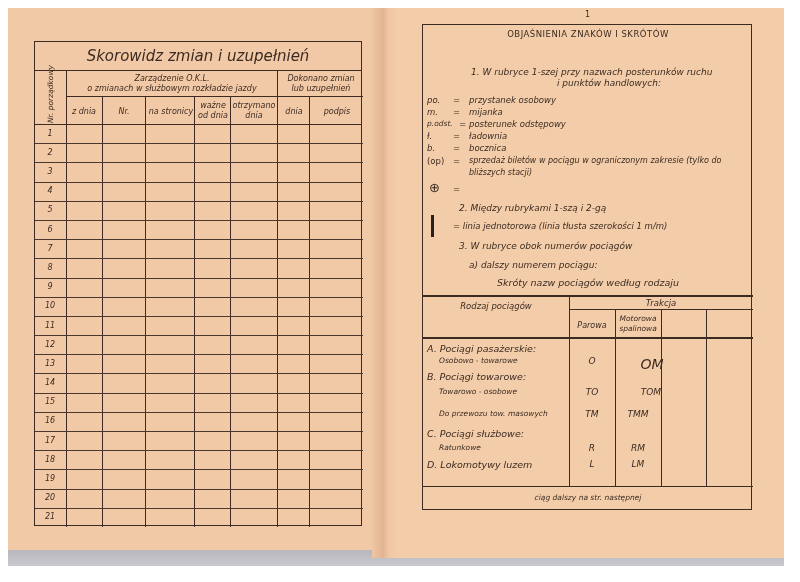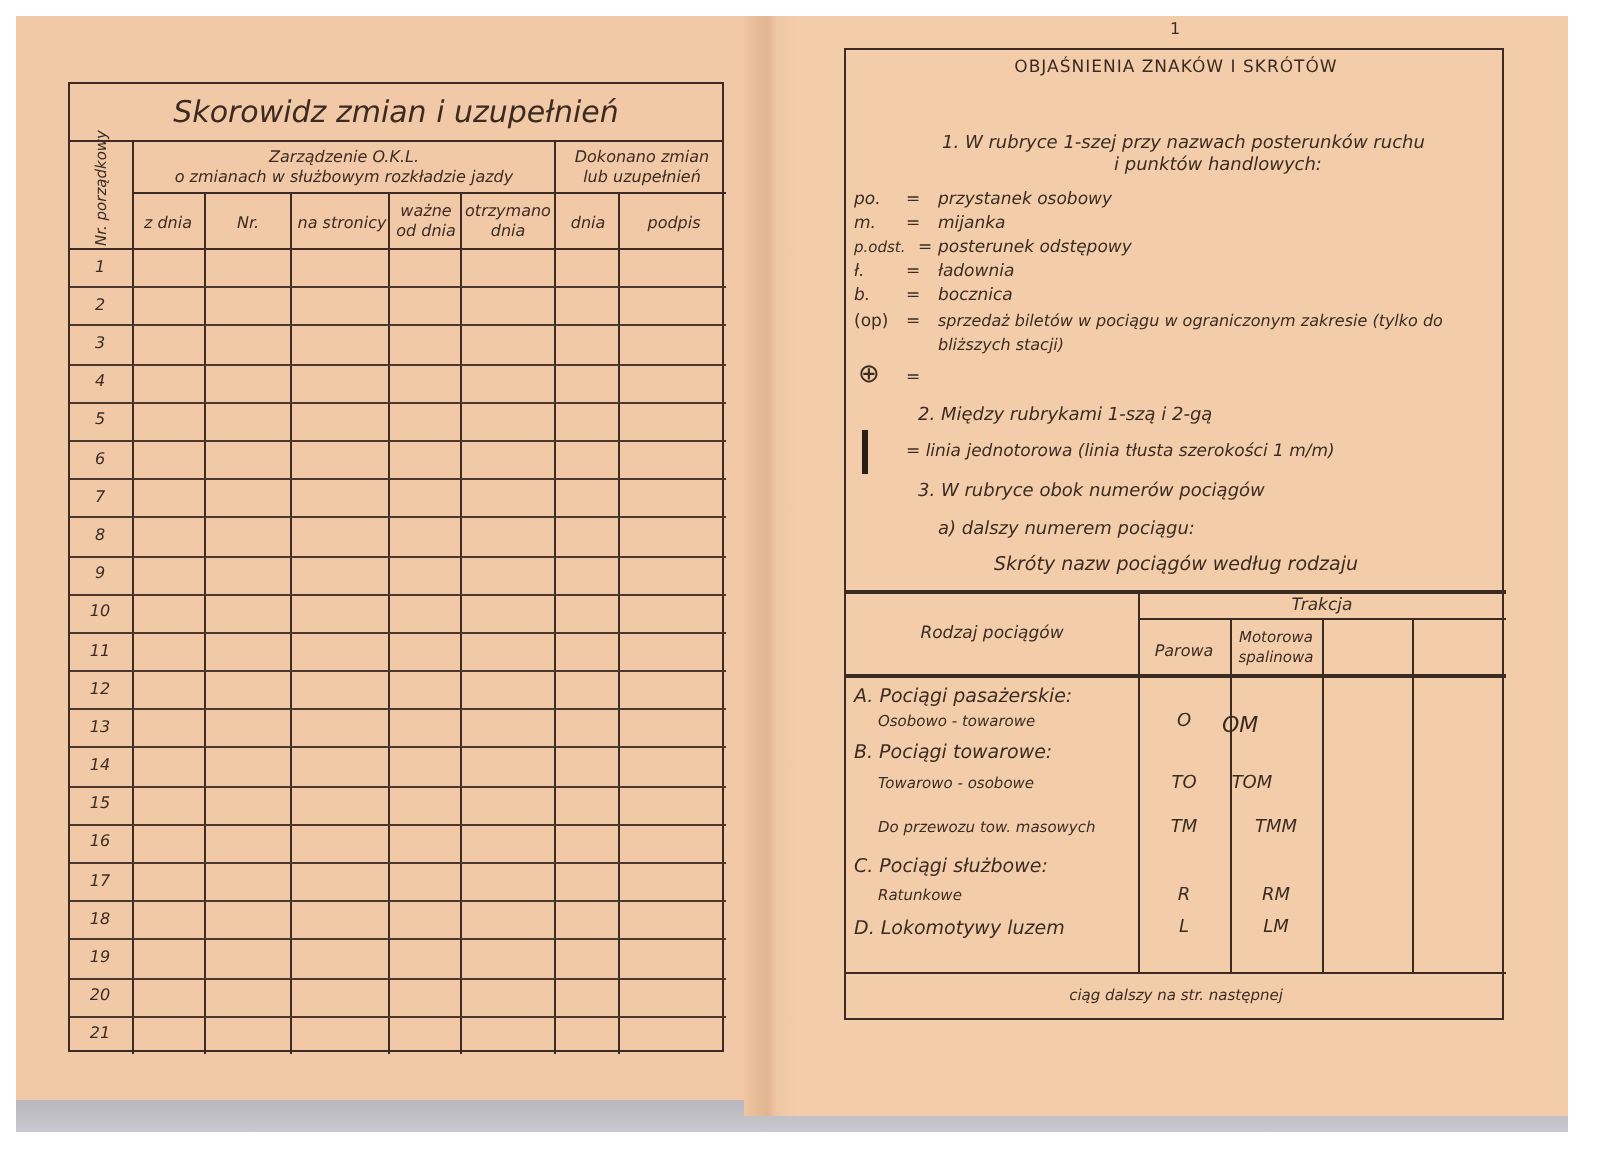--- a/index.html
+++ b/index.html
@@ -177,42 +177,42 @@
   <div class="abbr" style="left:30px;top:159px;">=</div>
 
   <div class="rtxt" style="left:36px;top:178px;">2. Między rubrykami 1-szą i 2-gą</div>
   <div style="position:absolute;left:8px;top:190px;width:2.5px;height:22px;background:#2a1f18;"></div>
   <div class="rtxt" style="left:30px;top:196px;font-size:8.5px;">= linia jednotorowa (linia tłusta szerokości 1 m/m)</div>
   <div class="rtxt" style="left:36px;top:216px;">3. W rubryce obok numerów pociągów</div>
   <div class="rtxt" style="left:46px;top:235px;">a) dalszy numerem pociągu:</div>
   <div class="rtxt" style="left:0;width:330px;text-align:center;top:252px;font-size:9.5px;">Skróty nazw pociągów według rodzaju</div>
 
   <div class="hline" style="left:0;top:270px;width:330px;height:1.5px;background:#3b2b22;"></div>
-  <div class="rtxt" style="left:0;width:146px;text-align:center;top:287px;font-size:8.5px;">Rodzaj pociągów</div>
+  <div class="rtxt" style="left:0;width:146px;text-align:center;top:276px;font-size:8.5px;">Rodzaj pociągów</div>
   <div class="rtxt" style="left:146px;width:184px;text-align:center;top:273px;font-size:8.5px;">Trakcja</div>
   <div class="hline" style="left:146px;top:284px;width:184px;background:#3b2b22;"></div>
   <div class="rtxt" style="left:146px;width:46px;text-align:center;top:296px;font-size:8px;">Parowa</div>
   <div class="rtxt" style="left:192px;width:46px;text-align:center;top:289px;font-size:7.5px;">Motorowa</div>
   <div class="rtxt" style="left:192px;width:46px;text-align:center;top:299px;font-size:7.5px;">spalinowa</div>
   <div class="hline" style="left:0;top:312px;width:330px;height:1.5px;background:#3b2b22;"></div>
 
   <div class="vline" style="left:146px;top:270px;height:191px;"></div>
   <div class="vline" style="left:192px;top:284px;height:177px;"></div>
   <div class="vline" style="left:238px;top:284px;height:177px;"></div>
   <div class="vline" style="left:283px;top:284px;height:177px;"></div>
 
   <div id="trows">
       <div class="rtxt" style="left: 4px; top: 318px; font-size: 9.5px;">A. Pociągi pasażerskie:</div>
       <div class="rtxt" style="left: 16px; top: 331px; font-size: 7.5px;">Osobowo - towarowe</div>
       <div class="rtxt" style="left: 146px; width: 46px; text-align: center; top: 331px; font-size: 9px;">O</div>
-      <div class="rtxt" style="left: 188px; width: 46px; top: 331px; font-size: 11px;">OM</div>
+      <div class="rtxt" style="left: 206px; width: 46px; text-align: center; top: 331px; font-size: 14px;">OM</div>
       <div class="rtxt" style="left: 4px; top: 346px; font-size: 9.5px;">B. Pociągi towarowe:</div>
       <div class="rtxt" style="left: 16px; top: 362px; font-size: 7.5px;">Towarowo - osobowe</div>
       <div class="rtxt" style="left: 146px; width: 46px; text-align: center; top: 362px; font-size: 9px;">TO</div>
-      <div class="rtxt" style="left: 180px; width: 46px; text-align: center; top: 362px; font-size: 9px;">TOM</div>
+      <div class="rtxt" style="left: 192px; width: 46px; text-align: right; top: 362px; font-size: 9px;">TOM</div>
       <div class="rtxt" style="left: 16px; top: 384px; font-size: 7.5px;">Do przewozu tow. masowych</div>
       <div class="rtxt" style="left: 146px; width: 46px; text-align: center; top: 384px; font-size: 9px;">TM</div>
       <div class="rtxt" style="left: 192px; width: 46px; text-align: center; top: 384px; font-size: 9px;">TMM</div>
       <div class="rtxt" style="left: 4px; top: 403px; font-size: 9.5px;">C. Pociągi służbowe:</div>
       <div class="rtxt" style="left: 16px; top: 418px; font-size: 7.5px;">Ratunkowe</div>
       <div class="rtxt" style="left: 146px; width: 46px; text-align: center; top: 418px; font-size: 9px;">R</div>
       <div class="rtxt" style="left: 192px; width: 46px; text-align: center; top: 418px; font-size: 9px;">RM</div>
       <div class="rtxt" style="left: 4px; top: 434px; font-size: 9.5px;">D. Lokomotywy luzem</div>
       <div class="rtxt" style="left: 146px; width: 46px; text-align: center; top: 434px; font-size: 9px;">L</div>
       <div class="rtxt" style="left: 192px; width: 46px; text-align: center; top: 434px; font-size: 9px;">LM</div>

